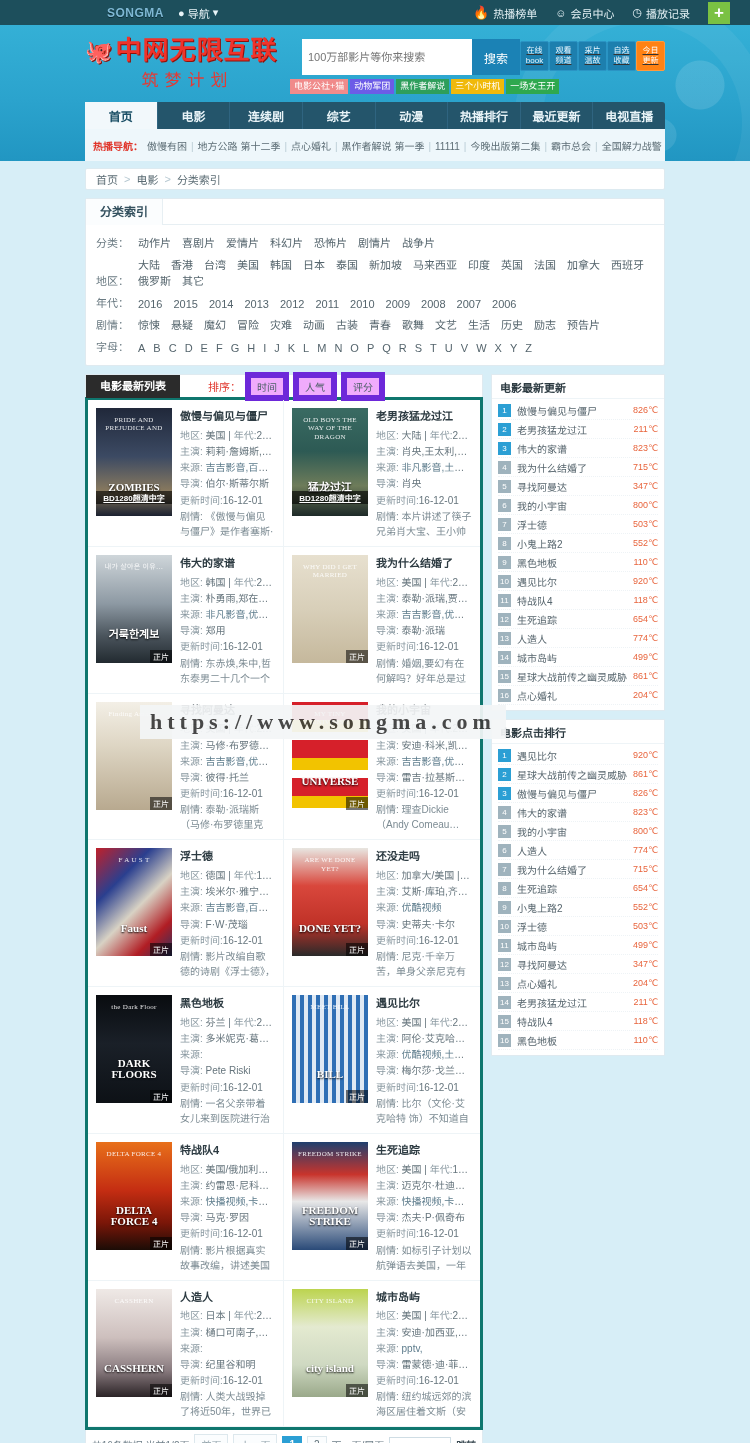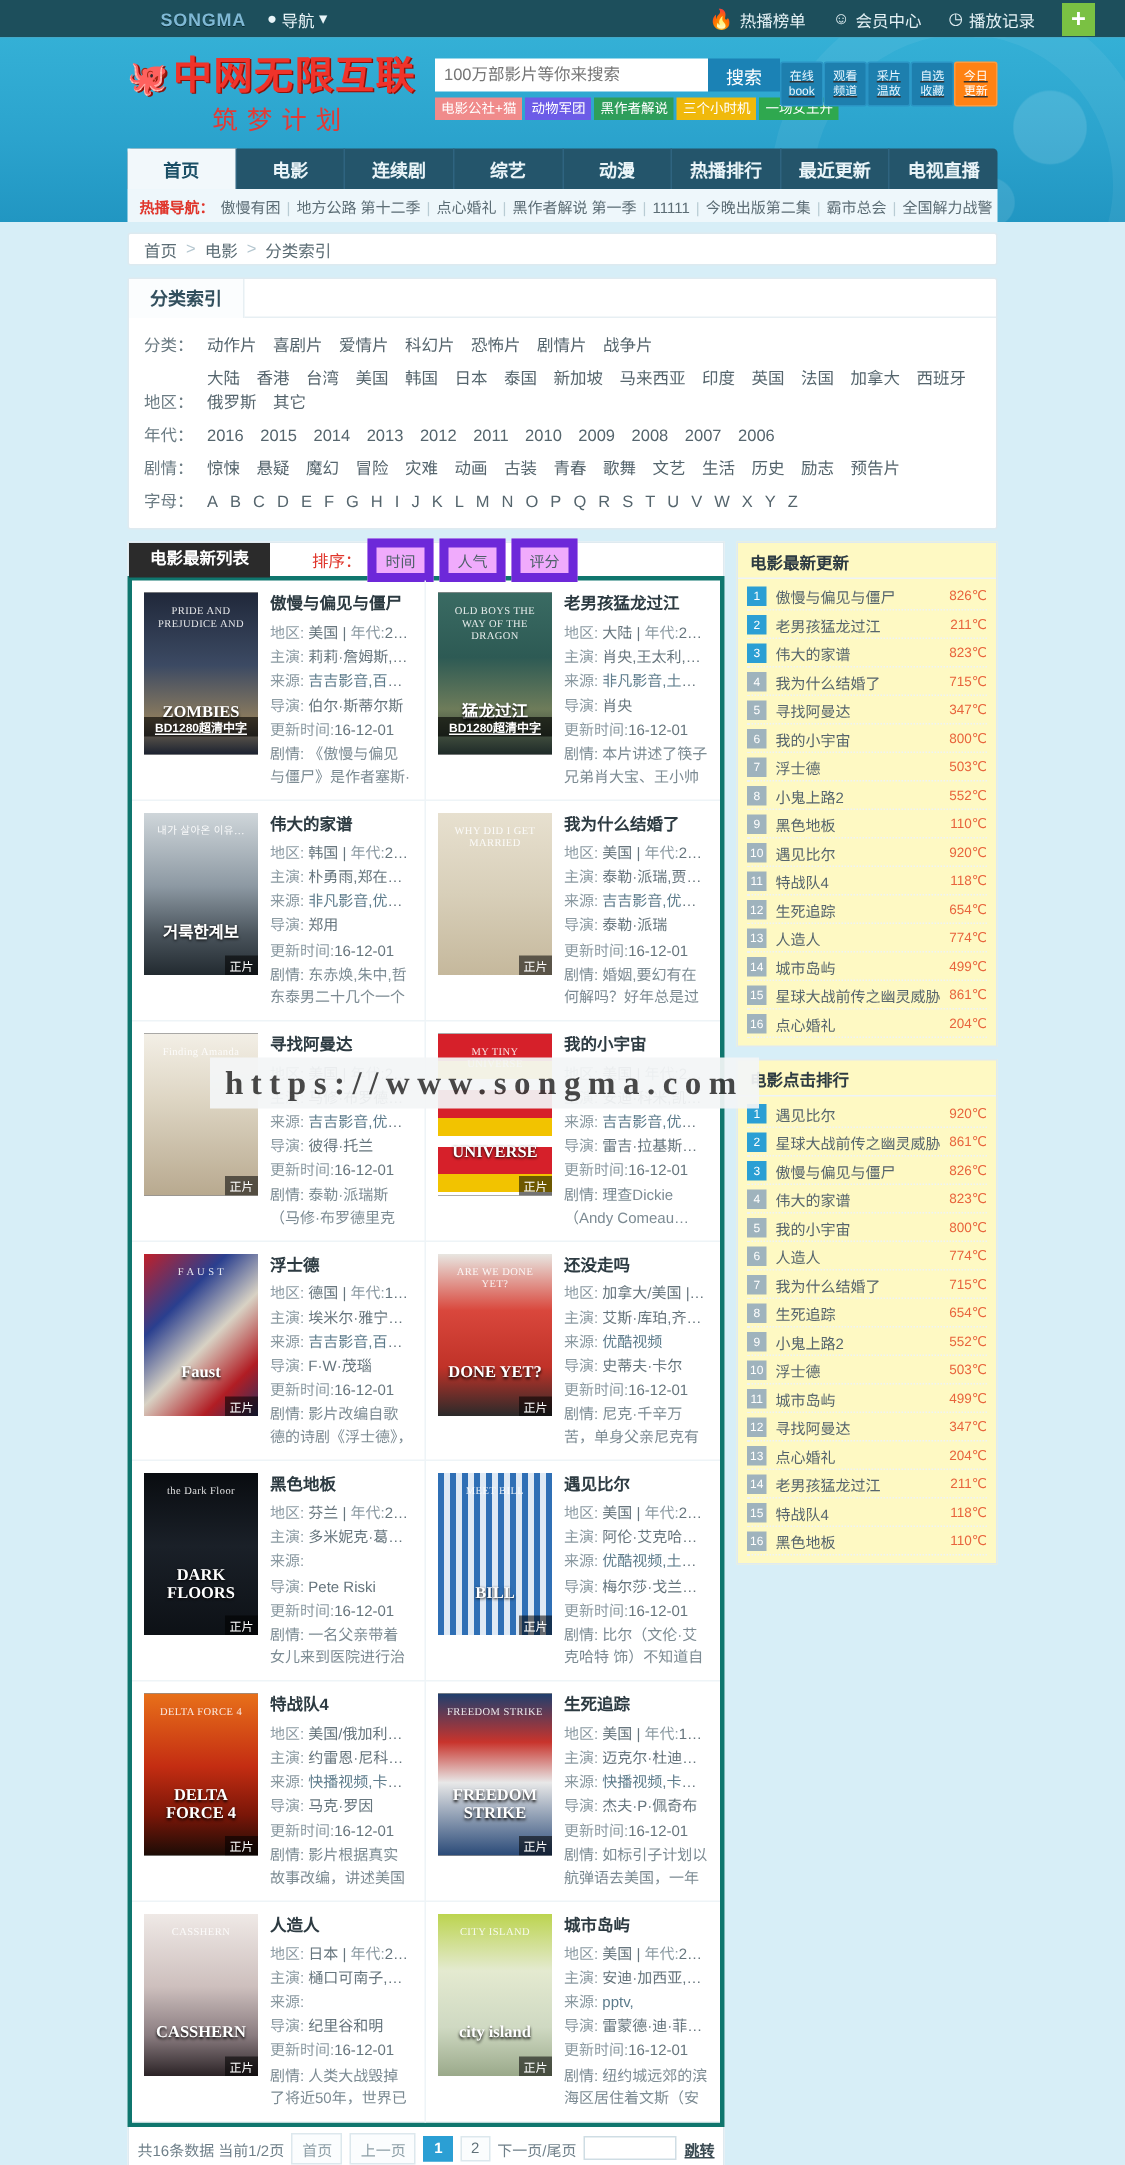--- a/index.html
+++ b/index.html
@@ -66,21 +66,21 @@
   .logo-main {
     color: #f0332a; font-size: 26px; font-weight: bold; letter-spacing: 1px;
     text-shadow: 1px 1px 0 #8f1008; line-height: 1.05; white-space: nowrap;
   }
   .logo-octo { font-size: 22px; margin-right: 2px; }
   .logo-sub {
     color: #f0332a; font-size: 17px; letter-spacing: 6px; text-align: center;
     margin-top: 2px; opacity: .92;
   }
   .search-block { width: 230px; padding-top: 4px; }
-  .search-row { display: flex; height: 22px; }
+  .search-row { display: flex; height: 36px; margin-left: 12px; }
   .search-input {
     flex: 1; border: none; outline: none; padding: 0 6px;
     font-size: 11px; color: #bbb; background: #fff;
     font-family: "Liberation Sans", sans-serif;
   }
   .search-btn {
     width: 48px; background: #1b82b5; color: #fff; border: none;
     font-size: 12px; cursor: pointer; font-family: "Liberation Sans", sans-serif;
   }
   .tag-row { display: flex; gap: 2px; margin-top: 4px; }
@@ -106,21 +106,21 @@
     border-radius: 3px 3px 0 0;
   }
   .nav-item {
     flex: 1; display: flex; align-items: center; justify-content: center;
     color: #e9f4f8; font-size: 12px; font-weight: bold; cursor: pointer;
     border-right: 1px solid #2f6480;
   }
   .nav-item:last-child { border-right: none; }
   .nav-item.active { background: #f2f8fb; color: #1b4f66; }
   .hotline {
-    background: #eef7fb; height: 22px; display: flex; align-items: center;
+    background: #eef7fb; height: 32px; display: flex; align-items: center;
     padding: 0 8px; font-size: 10px; color: #4a5b63; overflow: hidden;
     white-space: nowrap;
   }
   .hotline-label { color: #e0362c; font-weight: bold; margin-right: 4px; }
   .hotline a { color: #5c6d75; text-decoration: none; }
   .hotline .sep { color: #b9ccd4; margin: 0 4px; }
 
   
   .page { width: 580px; margin: 0 auto; padding-bottom: 12px; }
   .crumb {
@@ -226,21 +226,21 @@
   .pg.num { color: #5f7078; }
   .pg-input {
     width: 62px; height: 16px; border: 1px solid #cfdde4; font-size: 10px;
     outline: none; font-family: "Liberation Sans", sans-serif;
   }
   .pg-go { border: none; background: transparent; font-size: 10px; color: #3a4a52;
            text-decoration: underline; cursor: pointer; font-weight: bold;
            font-family: "Liberation Sans", sans-serif; }
 
   
-  .side { background: #fef9c3; border: 1px solid #dfeaf0; margin-bottom: 8px; }
+  .side { background: #ffffff; border: 1px solid #dfeaf0; margin-bottom: 8px; }
   .side-head {
     height: 24px; display: flex; align-items: center; padding: 0 8px;
     font-size: 11px; font-weight: bold; color: #2d3b42;
     border-bottom: 1px solid #eef4f7;
   }
   .side-list { padding: 2px 6px 5px; }
   .side-item {
     display: flex; align-items: center; height: 19px; font-size: 10px;
     border-bottom: 1px dotted #eef3f6;
   }

